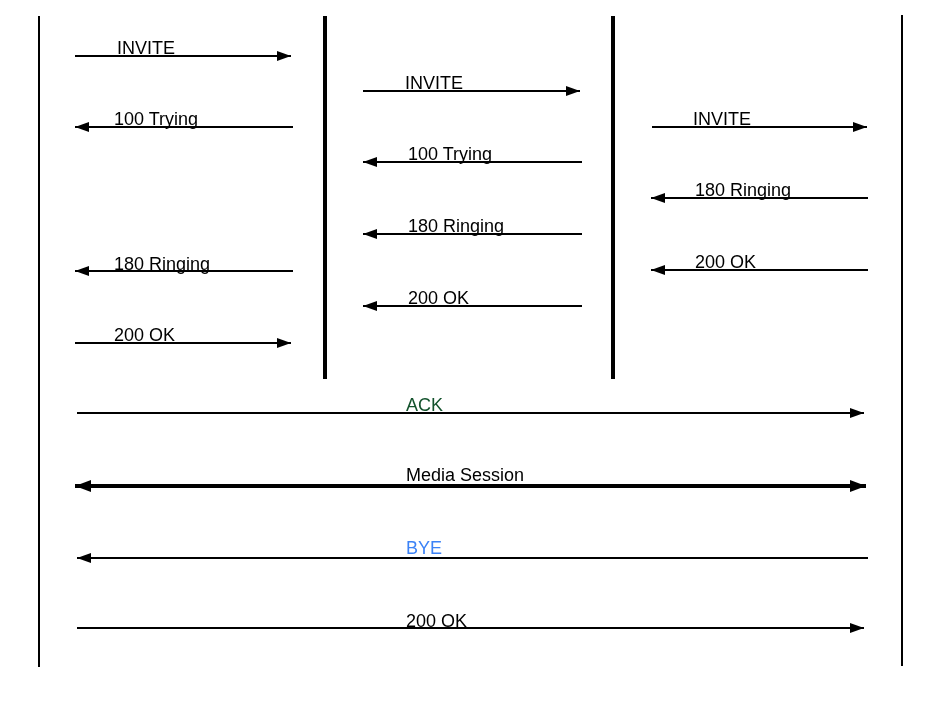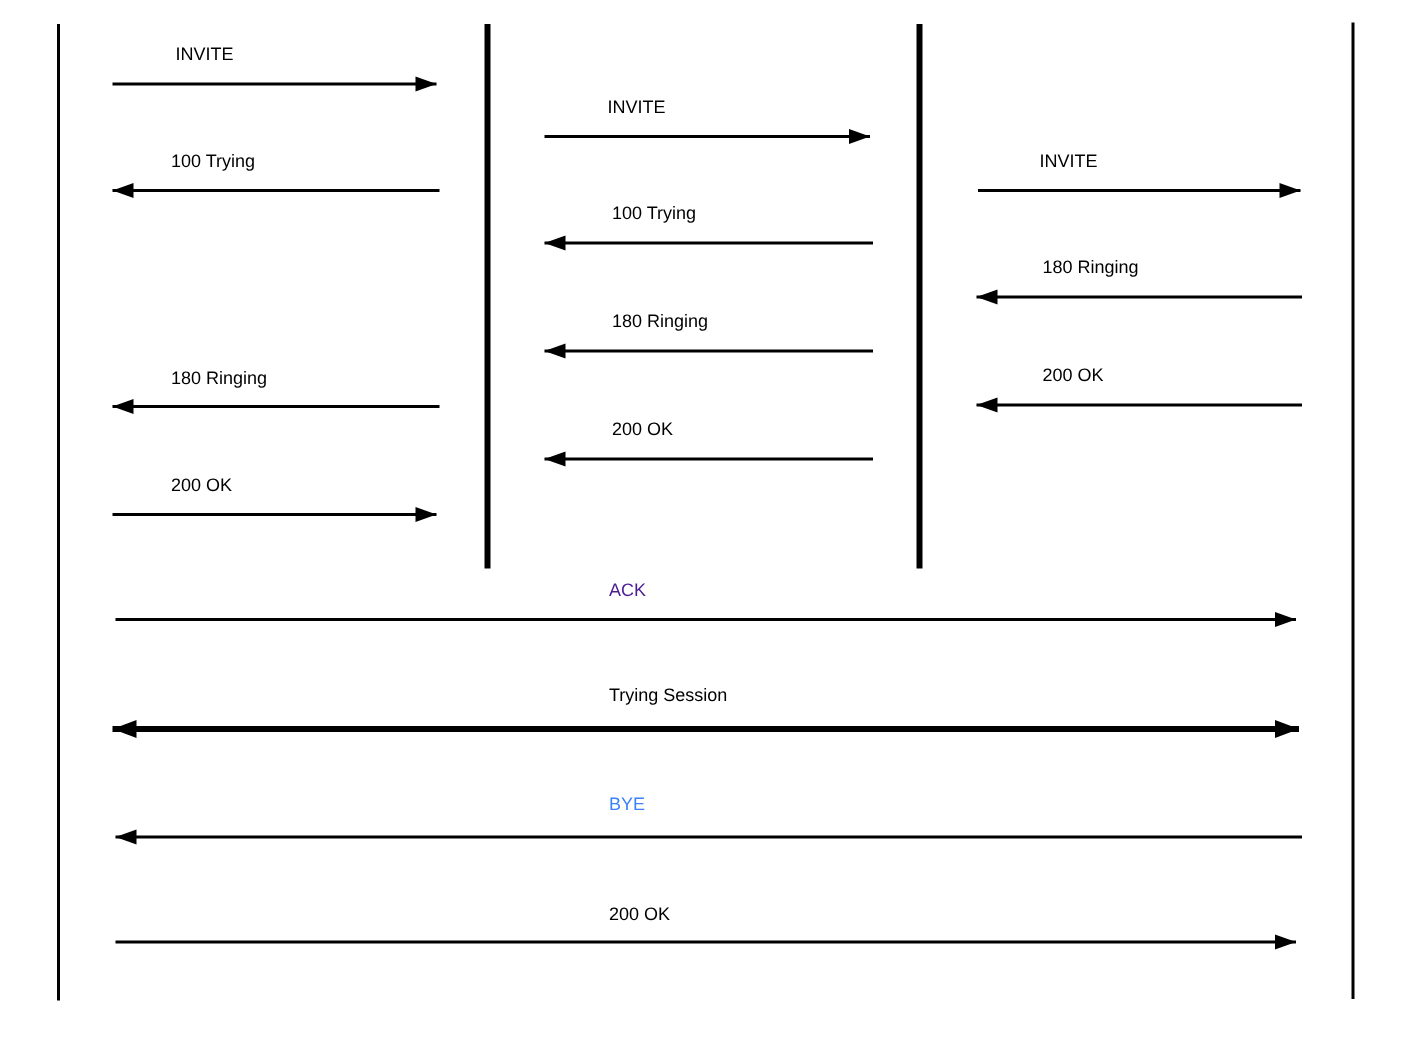--- a/index.html
+++ b/index.html
@@ -16,24 +16,25 @@
   .lifeline {
     position: absolute;
     background: #000000;
   }
   .msg-line {
     position: absolute;
     background: #000000;
   }
   .msg-label {
     position: absolute;
-    font-size: 12px;
+    font-size: 18px;
     line-height: 21px;
     color: #000000;
     white-space: nowrap;
+    margin-top: 12px;
   }
   .arrowhead {
     position: absolute;
     width: 0;
     height: 0;
   }
 </style>
 </head>
 <body>
 
@@ -70,24 +71,24 @@
     <div class="arrowhead" style="border-top: 5px solid transparent; border-bottom: 5px solid transparent; top: 122px; border-left: 14px solid rgb(0, 0, 0); left: 853px;"></div>
     <div class="msg-label" style="left: 693px; top: 97px; color: rgb(0, 0, 0);">INVITE</div>
     <div class="msg-line" style="left: 651px; top: 197px; width: 217px; height: 2px; background: rgb(0, 0, 0);"></div>
     <div class="arrowhead" style="border-top: 5px solid transparent; border-bottom: 5px solid transparent; top: 193px; border-right: 14px solid rgb(0, 0, 0); left: 651px;"></div>
     <div class="msg-label" style="left: 695px; top: 168px; color: rgb(0, 0, 0);">180 Ringing</div>
     <div class="msg-line" style="left: 651px; top: 269px; width: 217px; height: 2px; background: rgb(0, 0, 0);"></div>
     <div class="arrowhead" style="border-top: 5px solid transparent; border-bottom: 5px solid transparent; top: 265px; border-right: 14px solid rgb(0, 0, 0); left: 651px;"></div>
     <div class="msg-label" style="left: 695px; top: 240px; color: rgb(0, 0, 0);">200 OK</div>
     <div class="msg-line" style="left: 77px; top: 412px; width: 787px; height: 2px; background: rgb(0, 0, 0);"></div>
     <div class="arrowhead" style="border-top: 5px solid transparent; border-bottom: 5px solid transparent; top: 408px; border-left: 14px solid rgb(0, 0, 0); left: 850px;"></div>
-    <div class="msg-label" style="left: 406px; top: 383px; color: #4c1d95;">ACK</div>
+    <div class="msg-label" style="left: 406px; top: 383px; color: #14532d;">ACK</div>
     <div class="msg-line" style="left: 75px; top: 484px; width: 791px; height: 4px; background: rgb(0, 0, 0);"></div>
     <div class="arrowhead" style="border-top: 6px solid transparent; border-bottom: 6px solid transparent; top: 480px; border-left: 16px solid rgb(0, 0, 0); left: 850px;"></div>
     <div class="arrowhead" style="border-top: 6px solid transparent; border-bottom: 6px solid transparent; top: 480px; border-right: 16px solid rgb(0, 0, 0); left: 75px;"></div>
-    <div class="msg-label" style="left: 406px; top: 453px; color: rgb(0, 0, 0);">Trying Session</div>
+    <div class="msg-label" style="left: 406px; top: 453px; color: rgb(0, 0, 0);">Media Session</div>
     <div class="msg-line" style="left: 77px; top: 557px; width: 791px; height: 2px; background: rgb(0, 0, 0);"></div>
     <div class="arrowhead" style="border-top: 5px solid transparent; border-bottom: 5px solid transparent; top: 553px; border-right: 14px solid rgb(0, 0, 0); left: 77px;"></div>
     <div class="msg-label" style="left: 406px; top: 526px; color: #3b82f6;">BYE</div>
     <div class="msg-line" style="left: 77px; top: 627px; width: 787px; height: 2px; background: rgb(0, 0, 0);"></div>
     <div class="arrowhead" style="border-top: 5px solid transparent; border-bottom: 5px solid transparent; top: 623px; border-left: 14px solid rgb(0, 0, 0); left: 850px;"></div>
     <div class="msg-label" style="left: 406px; top: 599px; color: rgb(0, 0, 0);">200 OK</div>
   </div>
 
 </body></html>

